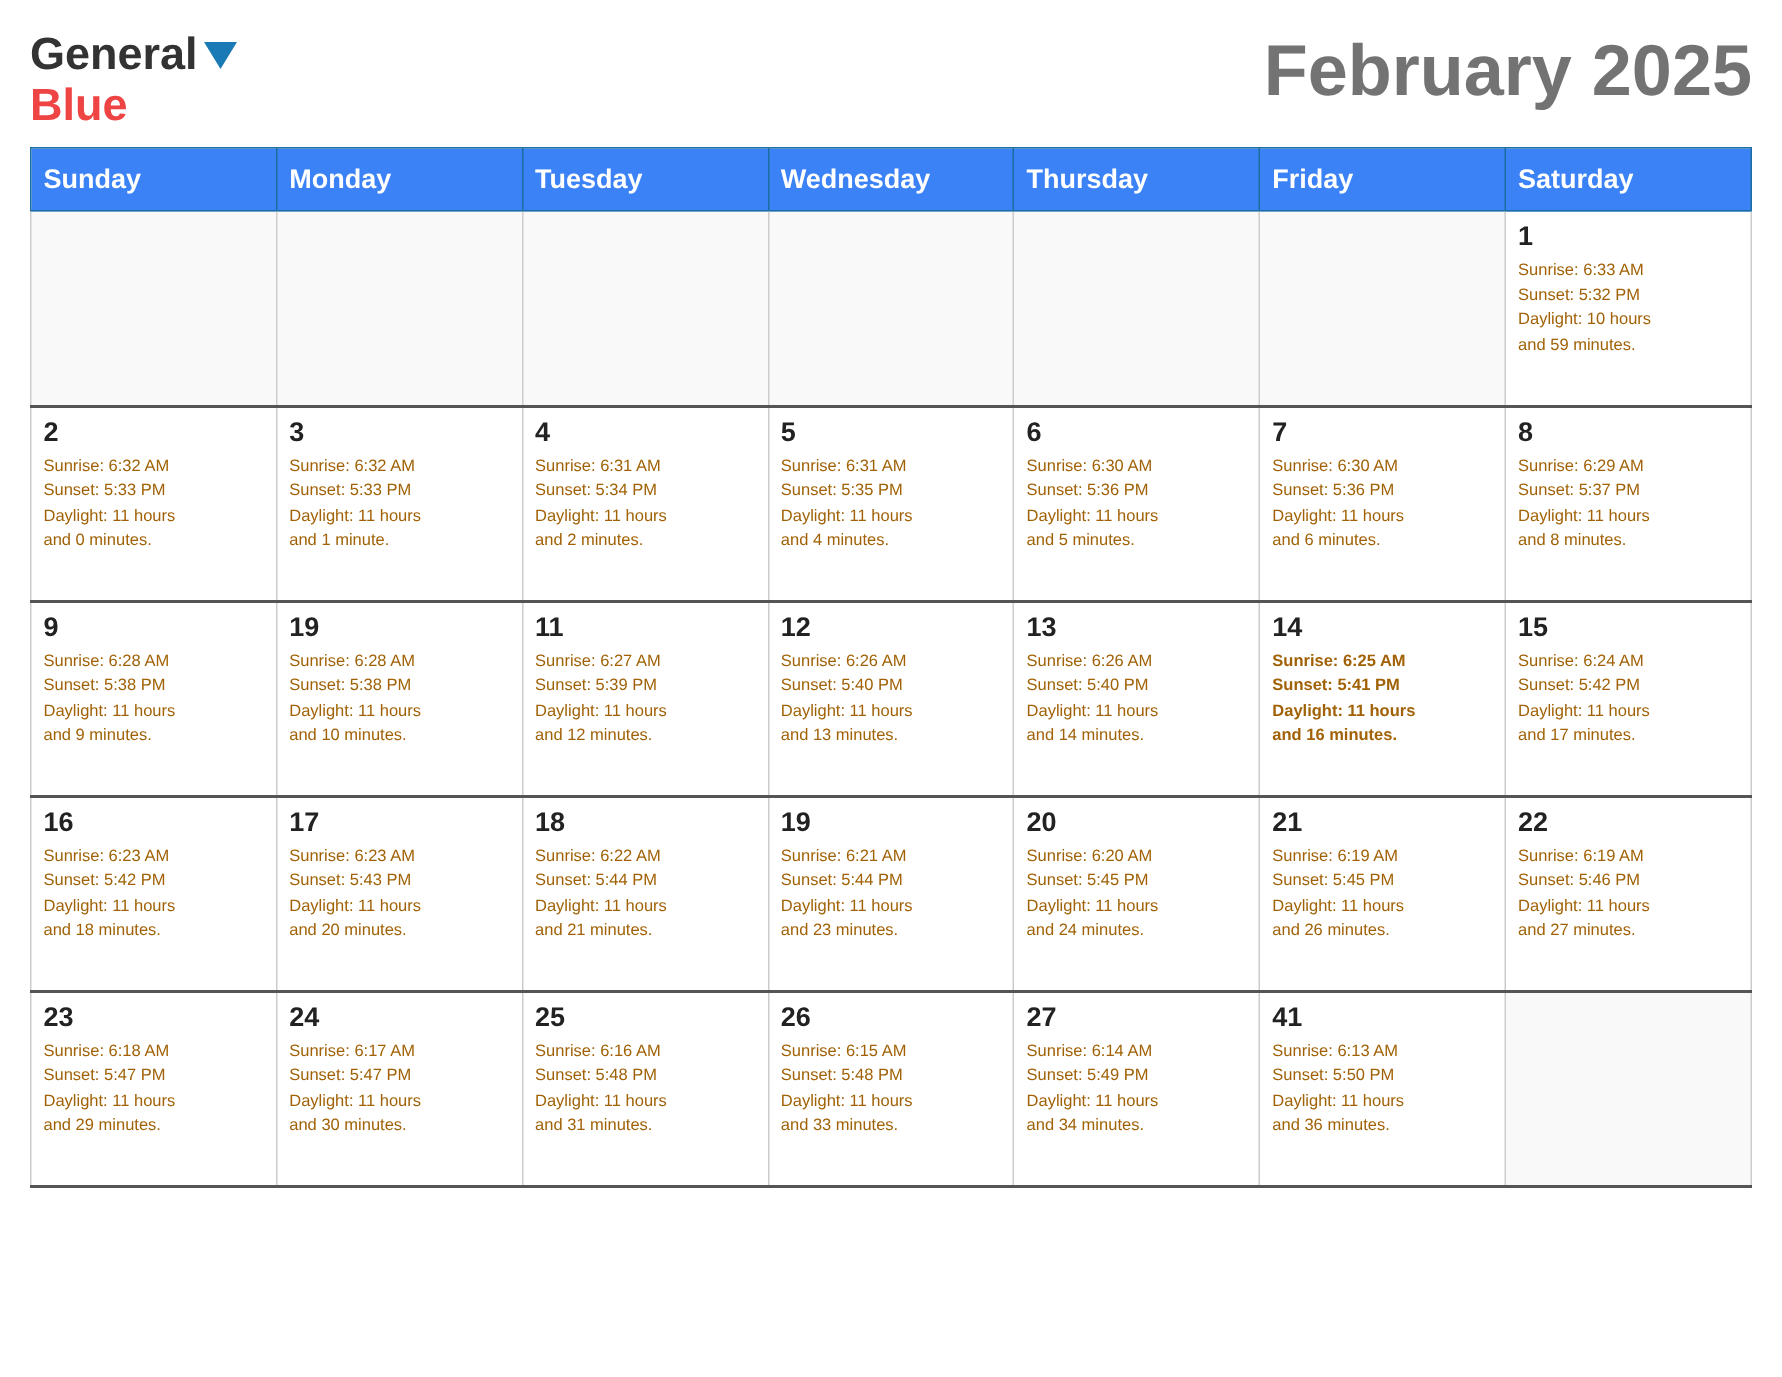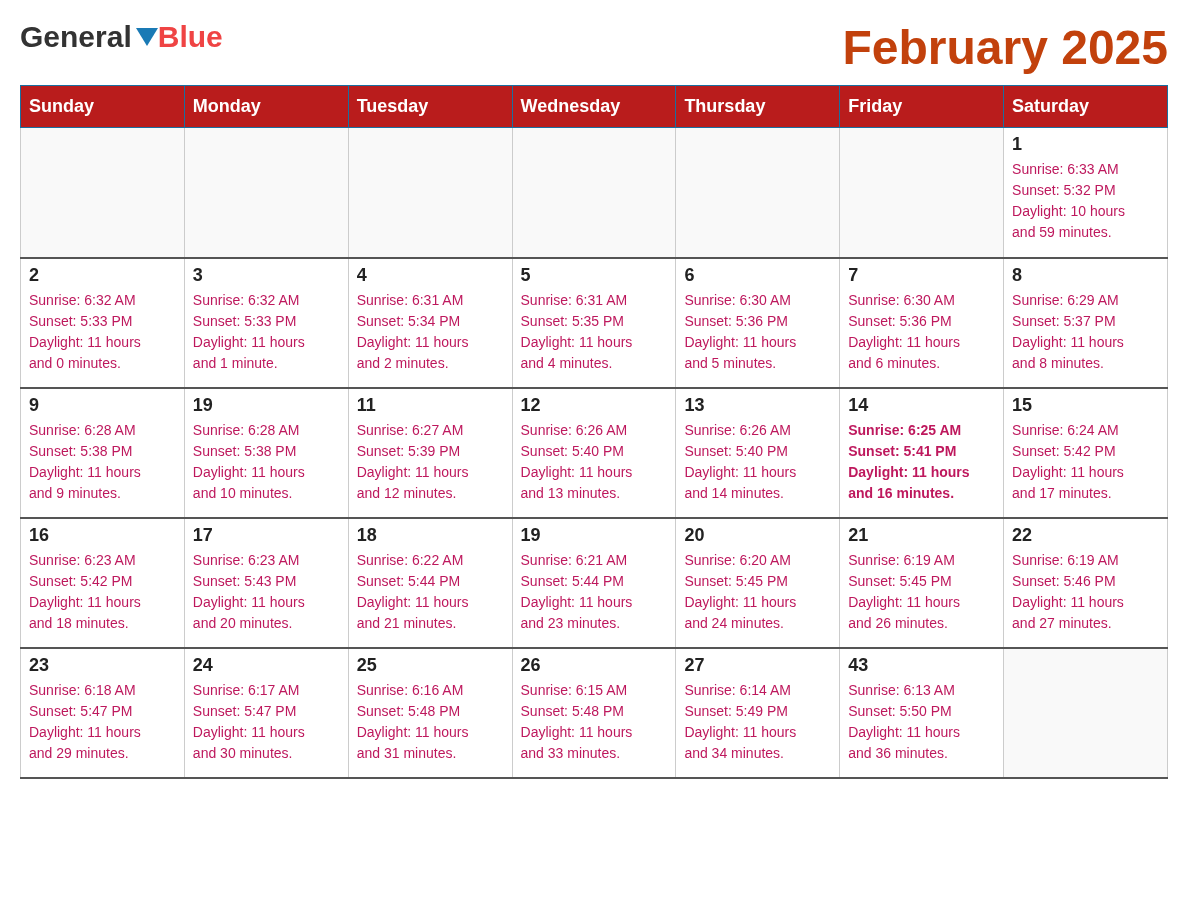--- a/index.html
+++ b/index.html
@@ -11,48 +11,48 @@
       min-height: 918px;
     }
     .header {
       display: flex;
       justify-content: space-between;
       align-items: flex-start;
       margin-bottom: 10px;
     }
     .logo {
       display: flex;
-      flex-direction: row;
+      flex-direction: column;
       align-items: flex-start;
       justify-content: flex-end;
     }
     .logo-line {
       display: flex;
       align-items: center;
     }
     .title-section {
       text-align: right;
     }
     .month-title {
       font-size: 48px;
       font-weight: bold;
-      color: #c2410c;
+      color: #737373;
     }
     .location {
       font-size: 22px;
       color: #555;
       margin-top: 4px;
     }
     .calendar {
       width: 100%;
       border-collapse: collapse;
       margin-top: 10px;
     }
     .calendar thead th {
-      background-color: #b91c1c;
+      background-color: #3b82f6;
       color: #fff;
       font-size: 18px;
       font-weight: bold;
       padding: 10px 8px;
       text-align: left;
       border: 1px solid #1a6fa0;
     }
     .calendar tbody td {
       border: 1px solid #ccc;
       vertical-align: top;
@@ -64,22 +64,22 @@
     .calendar tbody tr {
       border-bottom: 2px solid #555;
     }
     .day-number {
       font-size: 18px;
       font-weight: bold;
       color: #222;
       margin-bottom: 4px;
     }
     .day-info {
-      font-size: 14px;
-      color: #be185d;
+      font-size: 11px;
+      color: #a16207;
       line-height: 1.5;
     }
     .empty-cell {
       background: #f9f9f9;
     }
   </style>
 </head>
 <body>
 
 <div class="header">
@@ -312,21 +312,21 @@
 and 33 minutes.</div>
         </td>
         <td>
           <div class="day-number">27</div>
           <div class="day-info" style="white-space: pre-line;">Sunrise: 6:14 AM
 Sunset: 5:49 PM
 Daylight: 11 hours
 and 34 minutes.</div>
         </td>
         <td>
-          <div class="day-number">43</div>
+          <div class="day-number">41</div>
           <div class="day-info" style="white-space: pre-line;">Sunrise: 6:13 AM
 Sunset: 5:50 PM
 Daylight: 11 hours
 and 36 minutes.</div>
         </td>
         <td class="empty-cell"></td>
       </tr>
     </tbody>
 </table>
 

